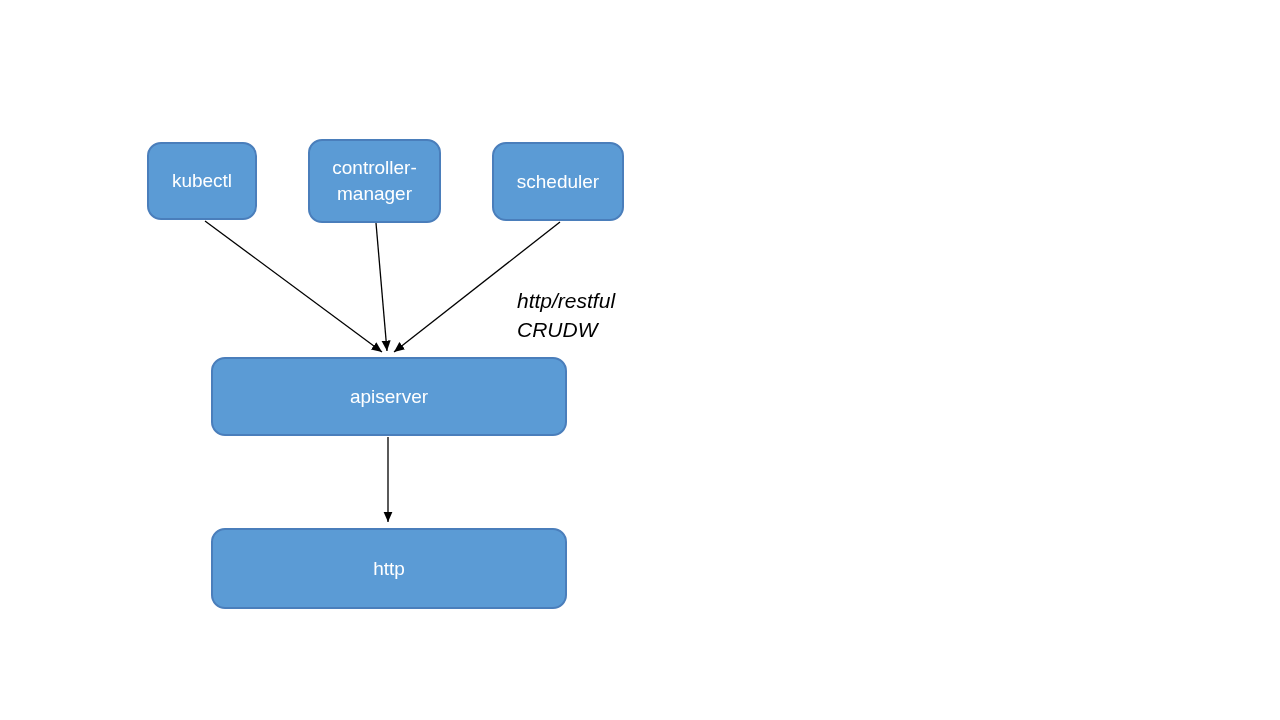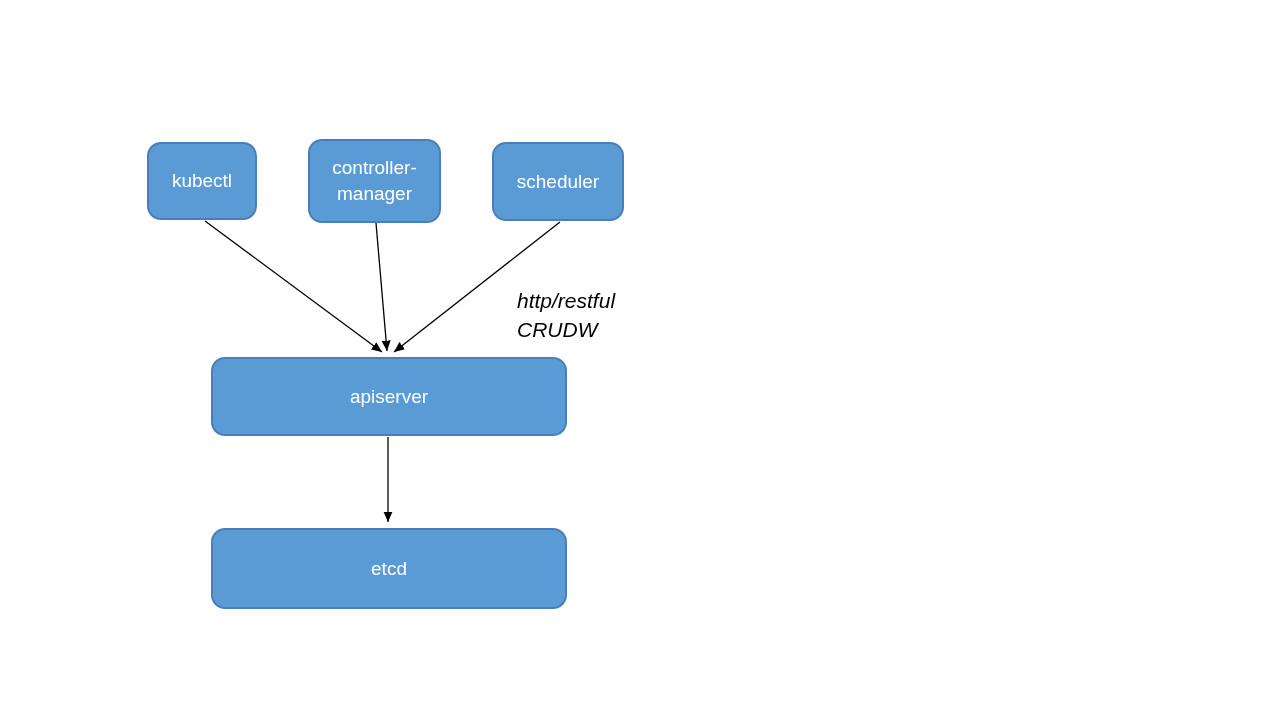--- a/index.html
+++ b/index.html
@@ -85,21 +85,21 @@
 
   <div class="node node-apiserver">
     <span>apiserver</span>
   </div>
 
   <div class="node node-scheduler">
     <span>scheduler</span>
   </div>
 
   <div class="node node-etcd">
-    <span>etcd</span>
+    <span>http</span>
   </div>
 
   <div class="annotation">
     <div>http/restful</div>
     <div>CRUDW</div>
   </div>
 
 </div>
 
 </body></html>

